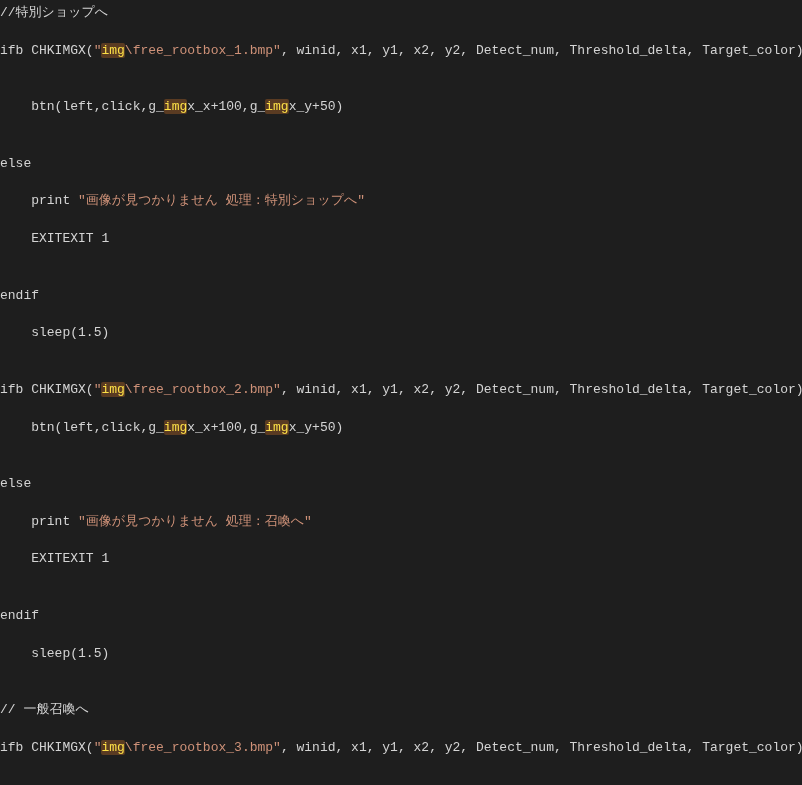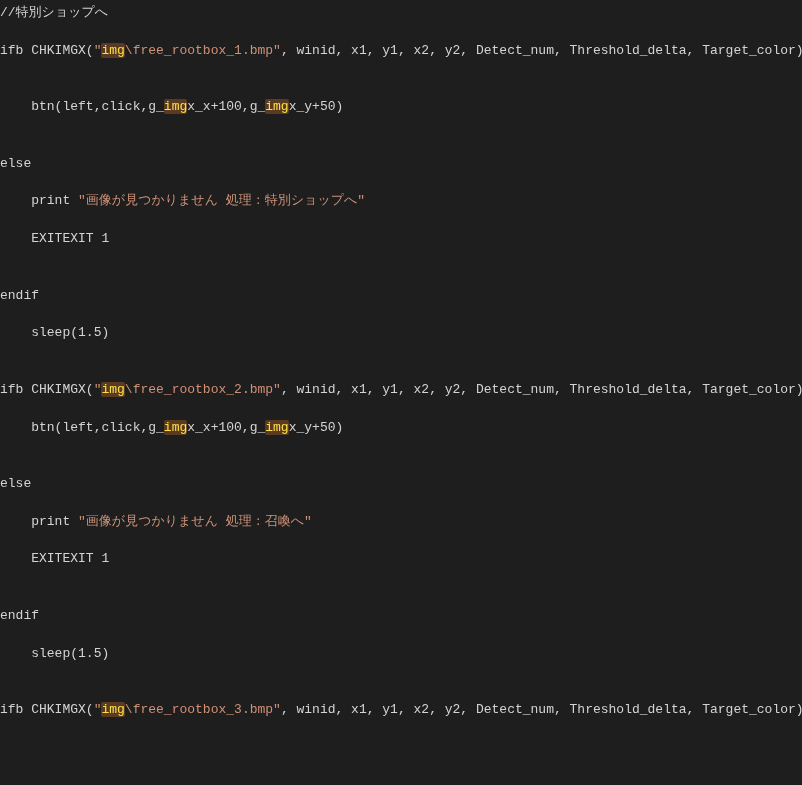--- a/index.html
+++ b/index.html
@@ -48,20 +48,21 @@
 <span class="code-line"><span>ifb</span> <span>CHKIMGX</span><span>(</span><span class="str">"</span><span class="hl">img</span><span class="str">\free_rootbox_2.bmp</span><span class="str">"</span><span>, winid, x1, y1, x2, y2, Detect_num, Threshold_delta, Target_color)</span></span>
 <span class="code-line">    <span>btn(left,click,g_</span><span class="hl">img</span><span>x_x+100,g_</span><span class="hl">img</span><span>x_y+50)</span></span>
 <span class="code-line"></span>
 <span class="code-line"><span>else</span></span>
 <span class="code-line">    <span>print </span><span class="str">"画像が見つかりません 処理：</span><span class="str">召喚へ"</span></span>
 <span class="code-line">    <span>EXITEXIT 1</span></span>
 <span class="code-line"></span>
 <span class="code-line"><span>endif</span></span>
 <span class="code-line">    <span>sleep(1.5)</span></span>
 <span class="code-line"></span>
+<span class="code-line"><span>// 一般召喚へ</span></span>
 <span class="code-line"><span>ifb</span> <span>CHKIMGX</span><span>(</span><span class="str">"</span><span class="hl">img</span><span class="str">\free_rootbox_3.bmp</span><span class="str">"</span><span>, winid, x1, y1, x2, y2, Detect_num, Threshold_delta, Target_color)</span></span>
 
 <span class="code-line"></span>
 
 
 
 <span class="code-line"></span>
 
 
 <span class="code-line"></span>

